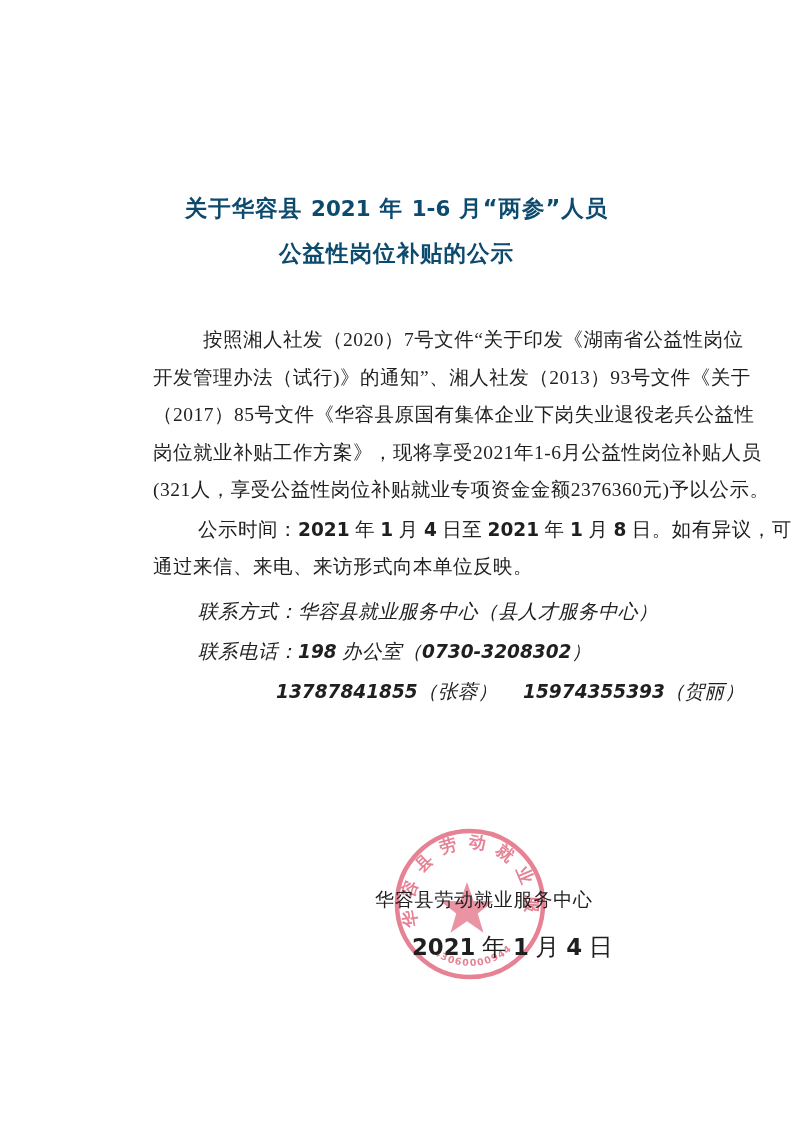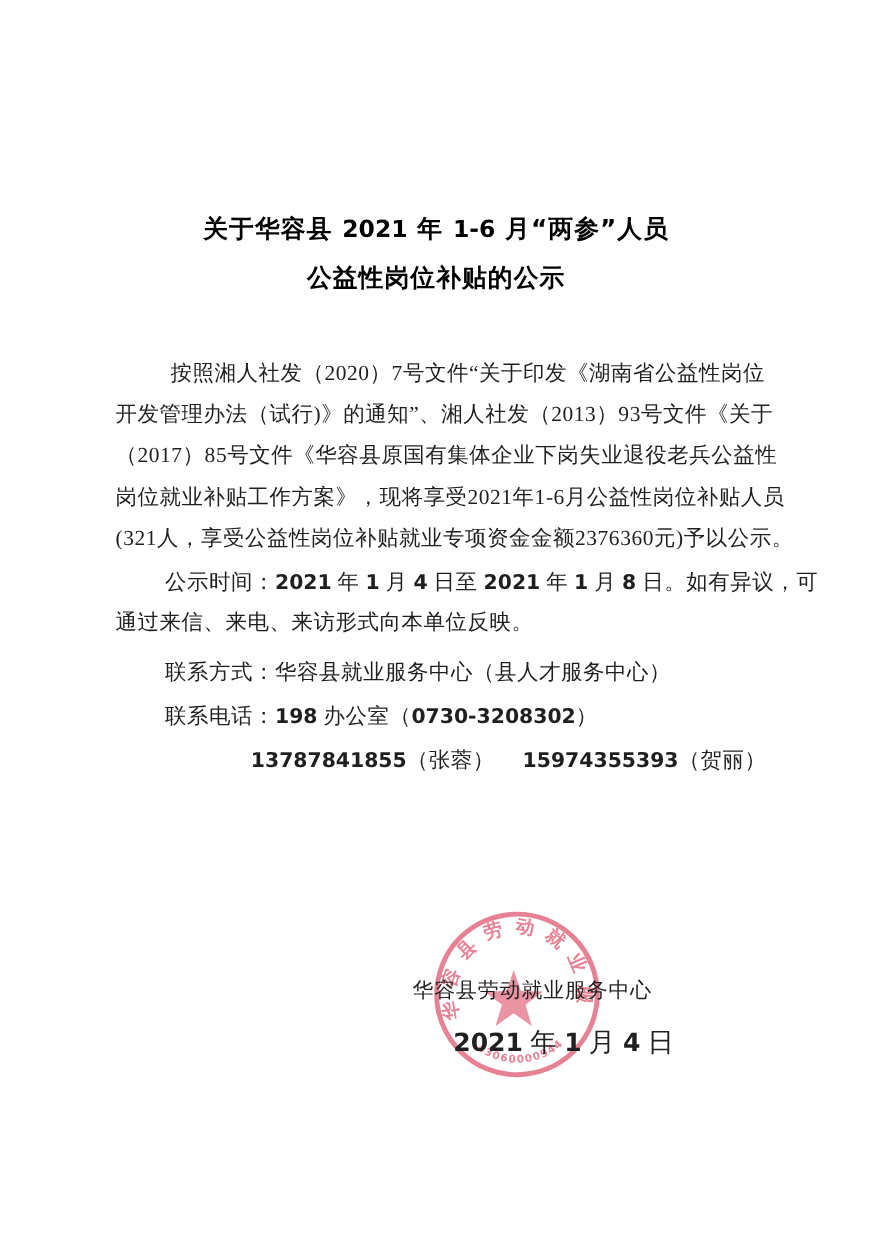--- a/index.html
+++ b/index.html
@@ -17,39 +17,39 @@
   .title {
     position: absolute;
     top: 186px;
     left: 0;
     width: 100%;
     text-align: center;
     font-family: "DejaVu Sans", "Liberation Sans", sans-serif;
     font-weight: 700;
     font-size: 22.5px;
     line-height: 45px;
-    color: #000000;
+    color: #0c4a6e;
     letter-spacing: 1px;
   }
   
   .body-flow {
     position: absolute;
     top: 321px;
     left: 105px;
     width: 567px;
     font-size: 19.5px;
     letter-spacing: 0.5px;
   }
-  .line { white-space: nowrap; }
+  .line { white-space: nowrap; margin-left: 48px; }
   .p1 .line { line-height: 37.6px; }
   .p1 .line:first-child { padding-left: 50px; }
   .p2 { margin-top: 2px; }
   .p2 .line { line-height: 37.5px; }
   .p2 .line:first-child { padding-left: 45px; }
-  .contact { line-height: 40px; }
+  .contact { line-height: 40px; font-style: italic; }
   .contact-method { margin-top: 6px; padding-left: 45px; }
   .contact-phone { padding-left: 45px; }
   .contact-numbers { padding-left: 123px; }
   
   .nums-bold .num {
     font-family: "DejaVu Sans", "Liberation Sans", sans-serif;
     font-weight: 700;
     letter-spacing: 0;
     font-size: 0.95em;
   }

